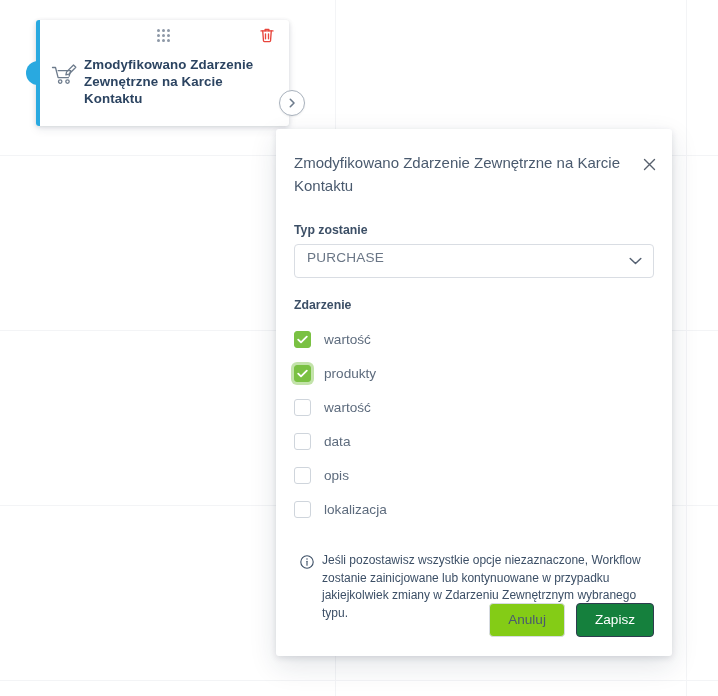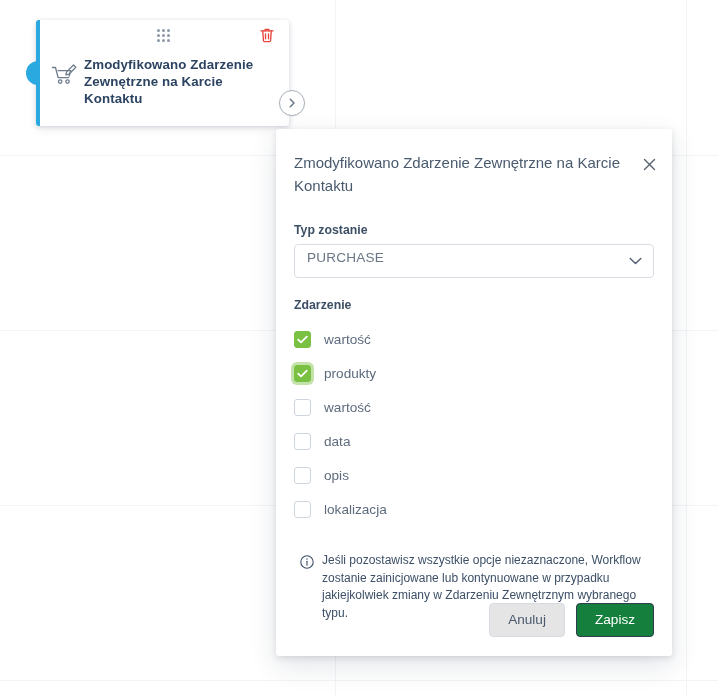--- a/index.html
+++ b/index.html
@@ -261,21 +261,21 @@
     font-family: "Liberation Sans", sans-serif;
     font-size: 13.6px;
     border-radius: 4px;
     height: 34px;
     padding: 0 18px;
     cursor: pointer;
     border: 1px solid transparent;
     line-height: 32px;
   }
   .btn-secondary {
-    background: #e5e5e5;
+    background: #84cc16;
     border-color: #d7dbe1;
     color: #4a5a6e;
   }
   .btn-primary {
     background: #15803d;
     border-color: #2e3c4e;
     color: #ffffff;
   }
 </style>
 </head>

